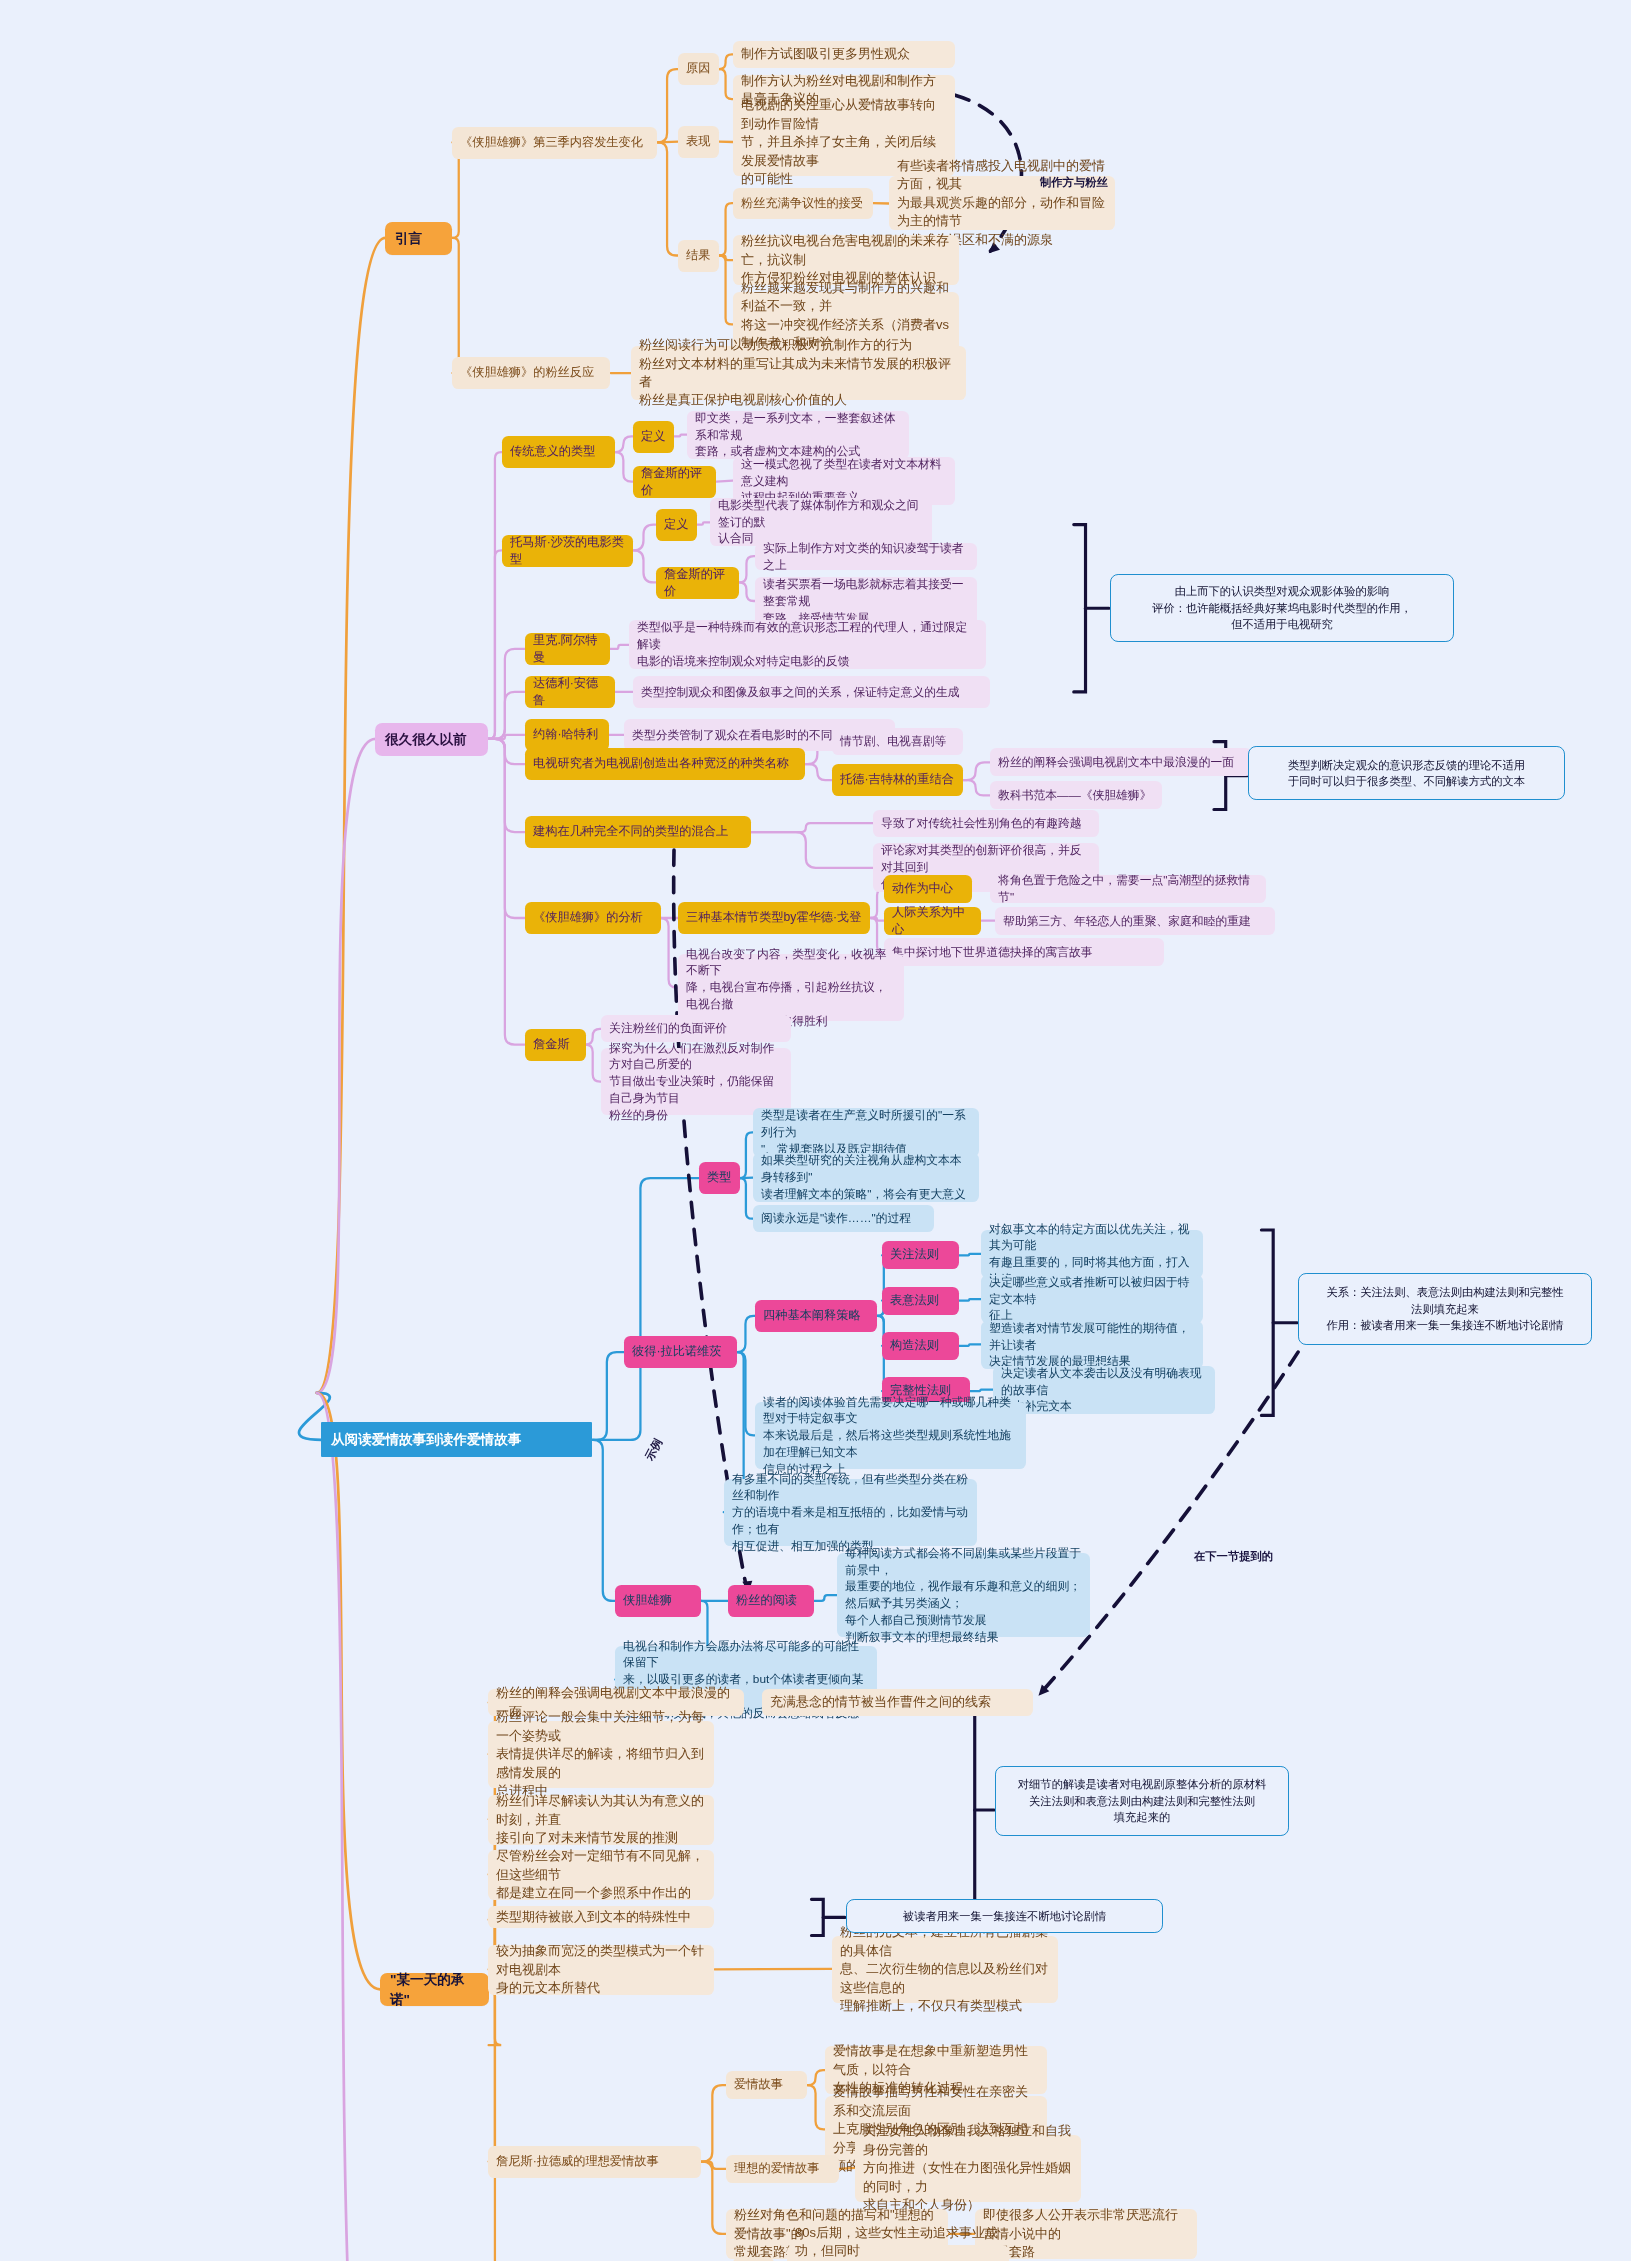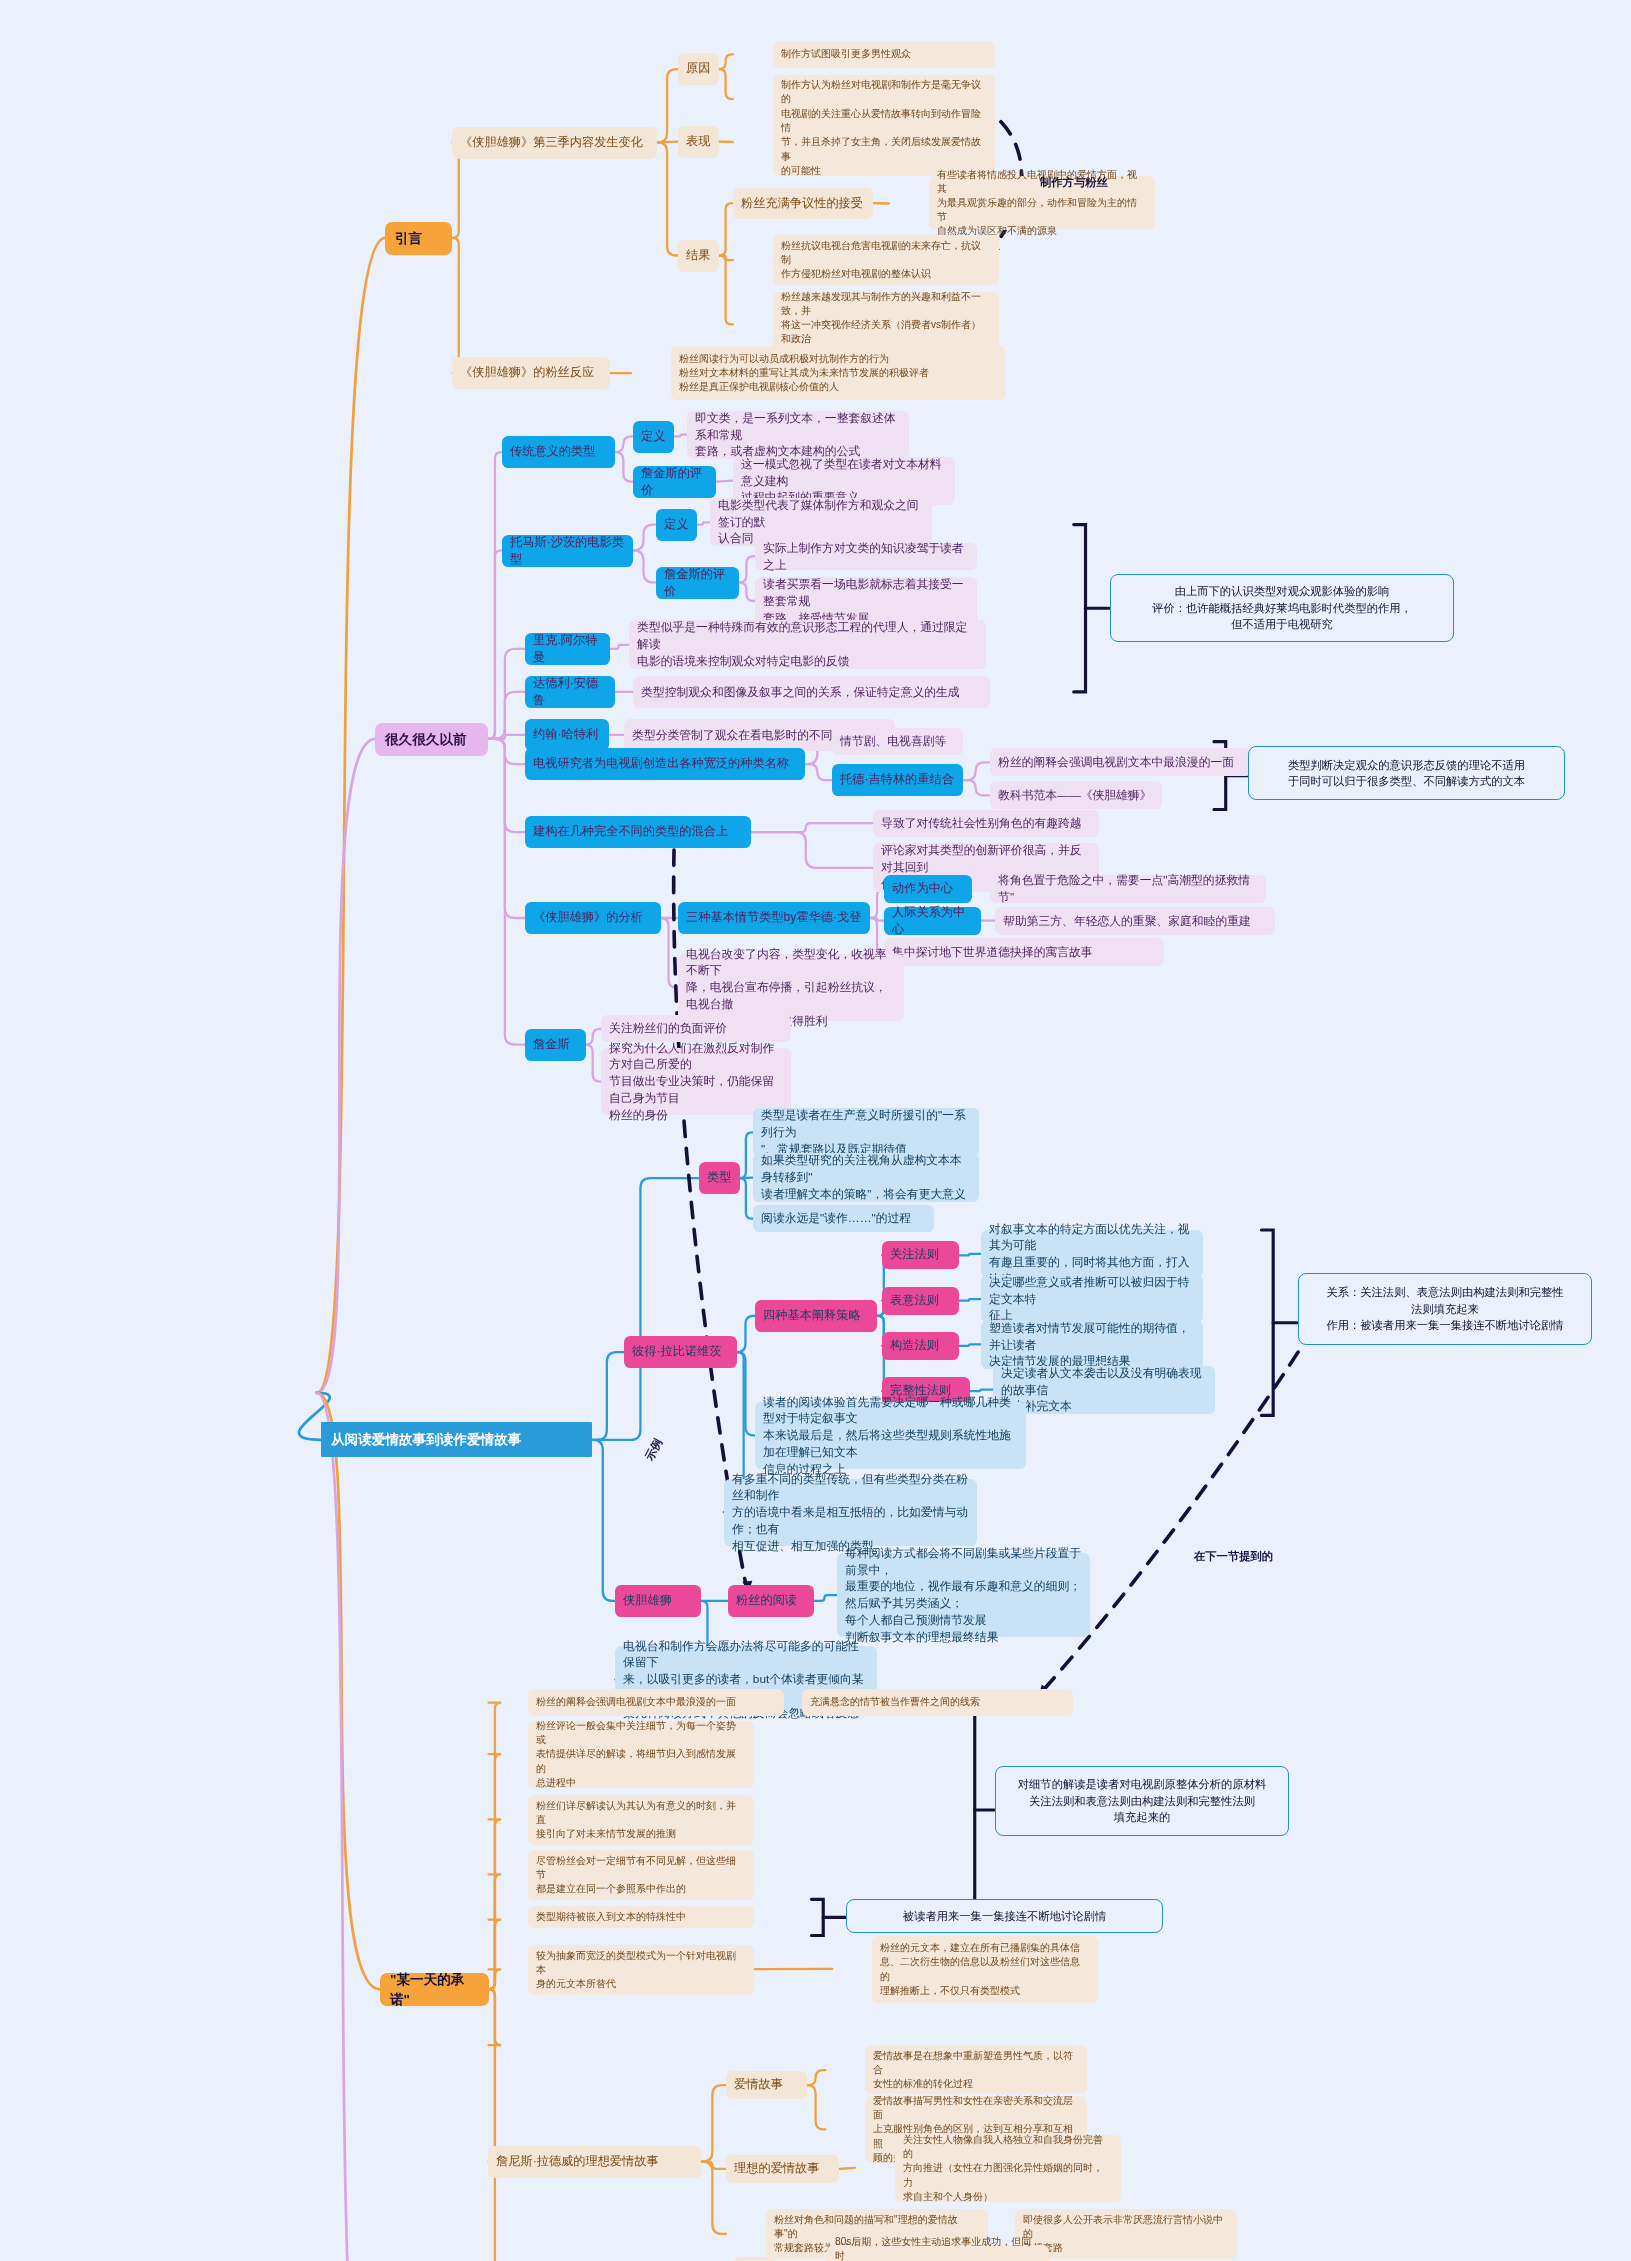--- a/index.html
+++ b/index.html
@@ -20,25 +20,25 @@
     padding: 5.4px 8.1px;
     line-height: 1.42;
     white-space: pre-wrap;
     display:flex; align-items:center;
   }
 
   
   .o-main { background:#f6a33b; color:#18133a; font-weight:bold; font-size:13.6px; border-radius:7.2px;
             padding:6.3px 10px; box-shadow:0 0.5px 0 rgba(0,0,0,.05); }
   .o-lvl  { background:#f4e6d6; color:#7a4a18; font-size:12.2px; }
-  .o-leaf { background:#f5e8da; color:#6f451a; font-size:10px;margin-left:40px; }
+  .o-leaf { background:#f5e8da; color:#6f451a; font-size:13px; }
 
   
   .p-main { background:#e7b6ec; color:#2a1040; font-weight:bold; font-size:13.6px; border-radius:7.2px; padding:6.3px 10px;}
-  .p-lvl  { background:#0ea5e9; color:#51215e; font-size:12.2px; }
+  .p-lvl  { background:#eab308; color:#51215e; font-size:12.2px; }
   .p-leaf { background:#f0e0f4; color:#4c1f5c; font-size:11.8px; }
 
   
   .b-main { background:#2b9ad8; color:#ffffff; font-weight:bold; font-size:13.6px; border-radius:1px; padding:6.3px 10px;}
   .b-lvl  { background:#ec4899; color:#14405f; font-size:12.2px; }
   .b-leaf { background:#c9e2f5; color:#123f60; font-size:11.8px; }
 
   
   .root {
     position:absolute;

